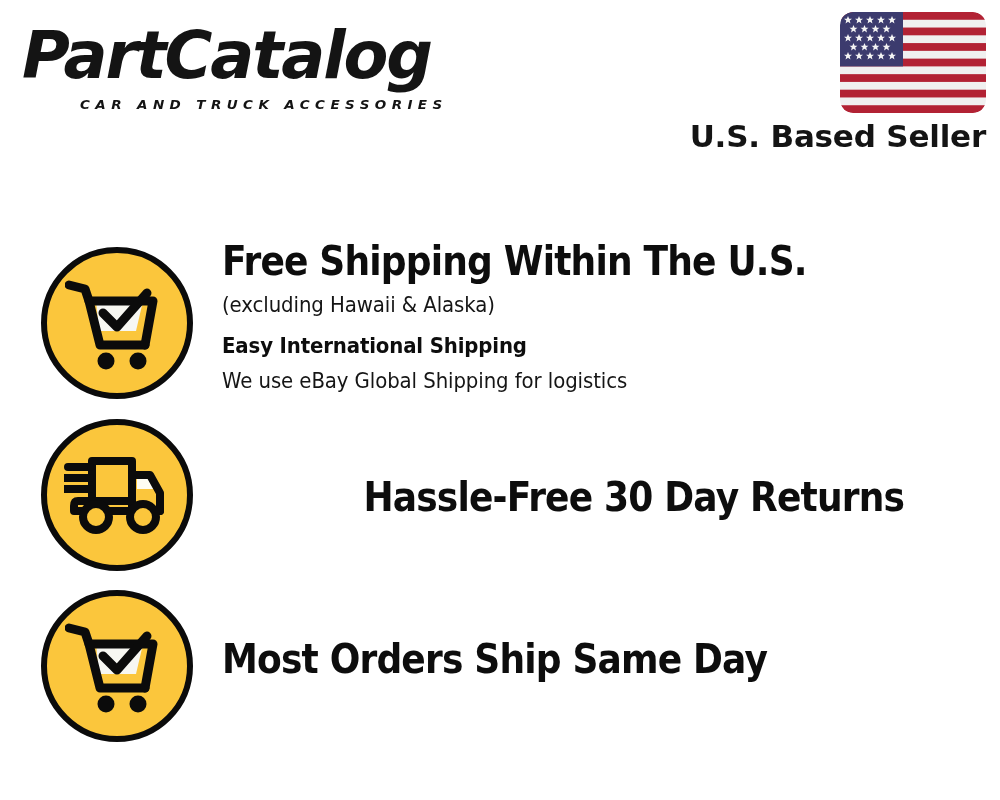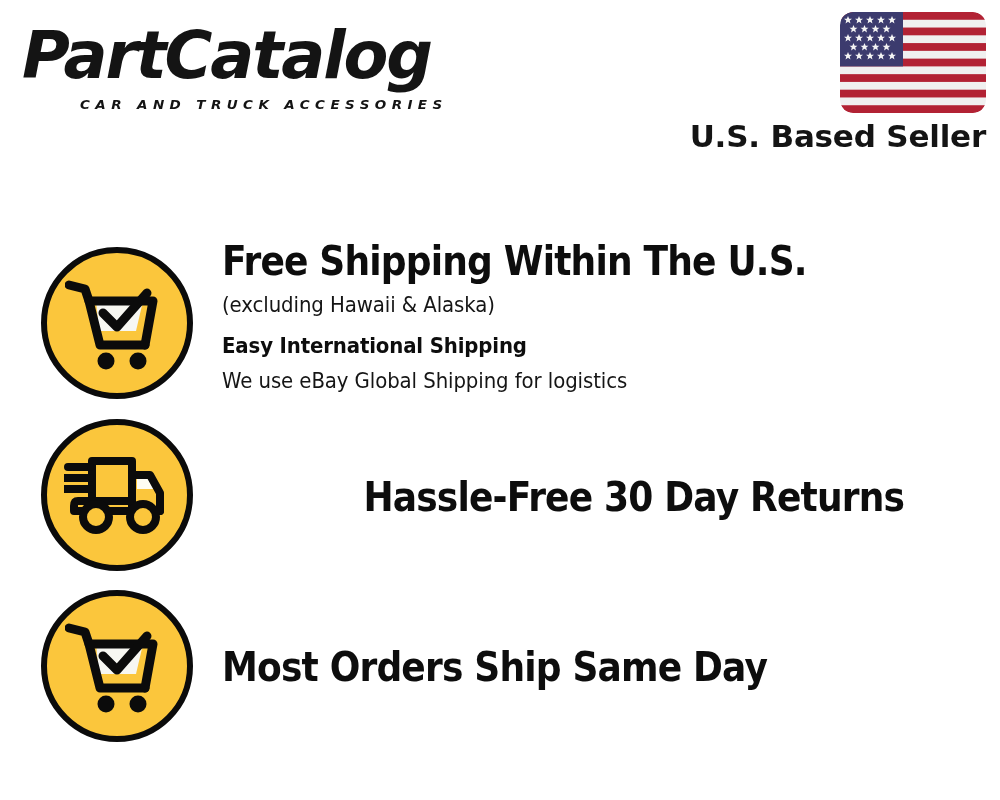--- a/index.html
+++ b/index.html
@@ -114,21 +114,21 @@
     display: block;
   }
 
   .benefit-text {
     position: absolute;
     left: 222px;
     right: 20px;
   }
   #benefit-row-0 .benefit-text { top: -13px; }
   #benefit-row-1 .benefit-text { top: 51px; text-align: right; }
-  #benefit-row-2 .benefit-text { top: 42px; margin-top: 8px; }
+  #benefit-row-2 .benefit-text { top: 42px; }
 
   .benefit-title {
     font-family: "DejaVu Sans", sans-serif;
     font-size: 40px;
     font-weight: 700;
     color: #0d0d0d;
     letter-spacing: -0.9px;
     line-height: 54px;
     white-space: nowrap;
     transform: scaleX(0.9);

